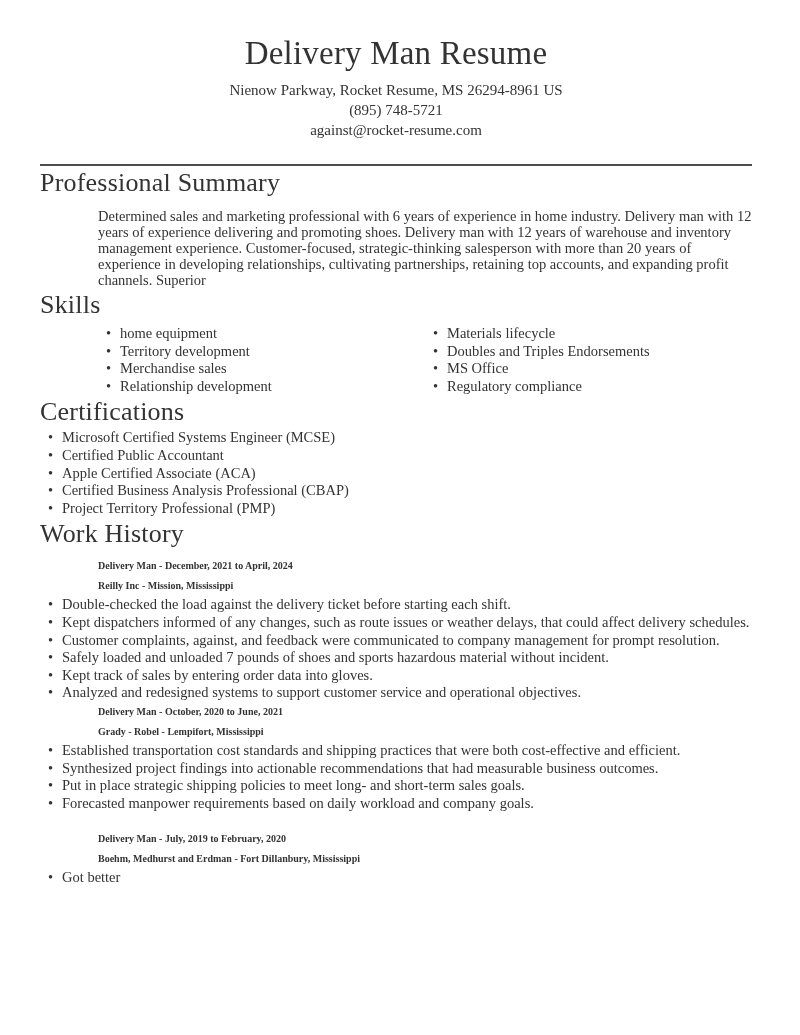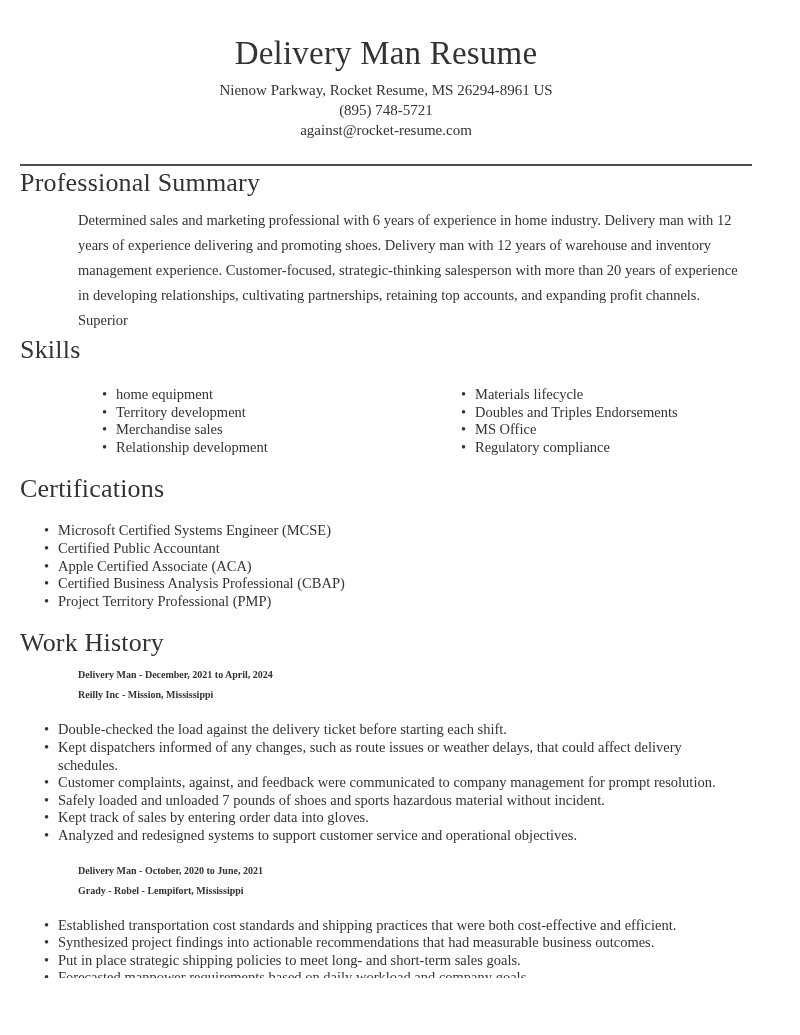--- a/index.html
+++ b/index.html
@@ -11,21 +11,21 @@
     width: 800px;
     height: 1035px;
     overflow: hidden;
     font-family: "Liberation Serif", "DejaVu Serif", serif;
     color: #333333;
   }
   .page {
     box-sizing: border-box;
     width: 800px;
     height: 978px;
-    padding: 32px 48px 0 20px;
+    padding: 32px 48px 0 40px;
     overflow: hidden;
     font-family: Liberation Serif, serif;
   }
   .doc-title {
     font-size: 33px;
     line-height: 42px;
     font-weight: normal;
     text-align: center;
     margin: 0 0 6px 0;
     letter-spacing: 0.2px;
@@ -47,25 +47,25 @@
     margin: 0;
     letter-spacing: 0.2px;
   }
   .mt-summary  { margin-top: 20px; }
   .mt-skills   { margin-top: 14px; }
   .mt-certs    { margin-top: 15px; }
   .mt-work     { margin-top: 13px; }
   .summary-text {
     margin: 8px 0 0 58px;
     font-size: 14.5px;
-    line-height: 25px;
+    line-height: 16px;
   }
   ul.bullet-list {
     list-style: none;
-    margin: 16px;
+    margin: 0;
     padding: 0;
     font-size: 14.5px;
     line-height: 17.6px;
   }
   ul.bullet-list li {
     position: relative;
     padding-left: 22px;
   }
   ul.bullet-list li::before {
     content: "\2022";
@@ -166,19 +166,23 @@
       </div>
       <ul class="bullet-list indent-list job-bullets">
         <li>Established transportation cost standards and shipping practices that were both cost-effective and efficient.</li>
         <li>Synthesized project findings into actionable recommendations that had measurable business outcomes.</li>
         <li>Put in place strategic shipping policies to meet long- and short-term sales goals.</li>
         <li>Forecasted manpower requirements based on daily workload and company goals.</li>
       </ul>
     </div>
 
     <div>
+      <div class="job-header job3-header">
+        <div>Delivery Man - July, 2019 to February, 2020</div>
+        <div>Boehm, Medhurst and Erdman - Fort Dillanbury, Mississippi</div>
+      </div>
       <ul class="bullet-list indent-list job-bullets job3-bullets">
         <li>Got better</li>
       </ul>
     </div>
   </section>
 
 </div>
 
 </body></html>

